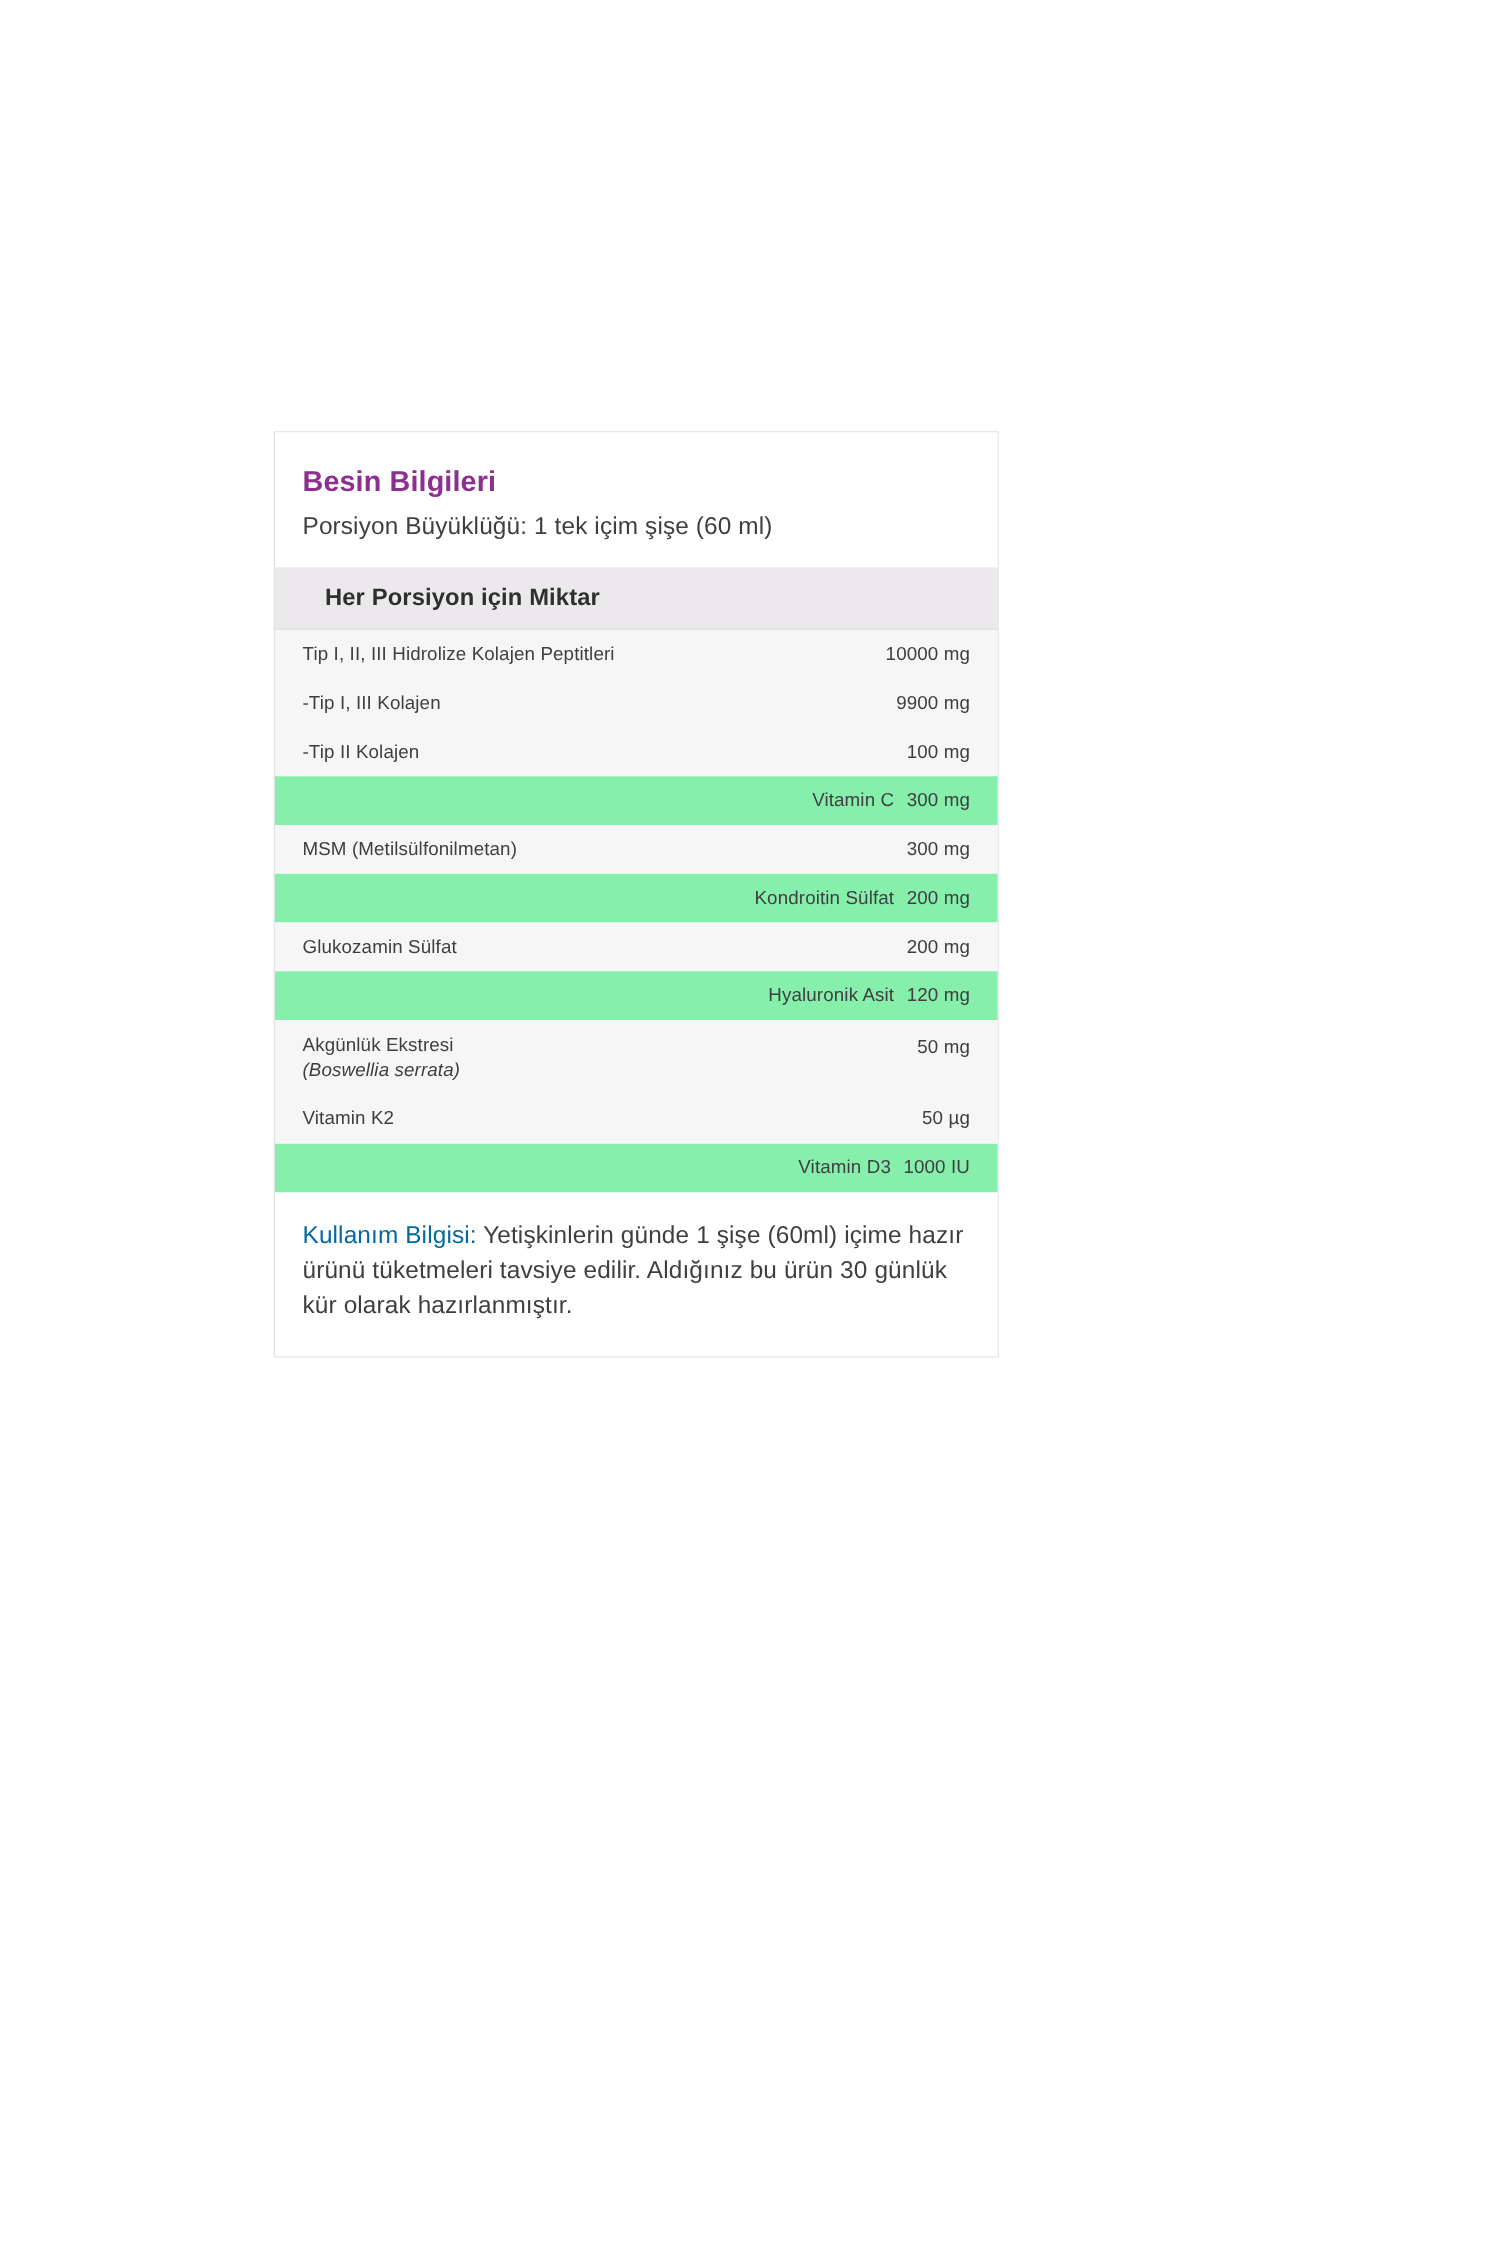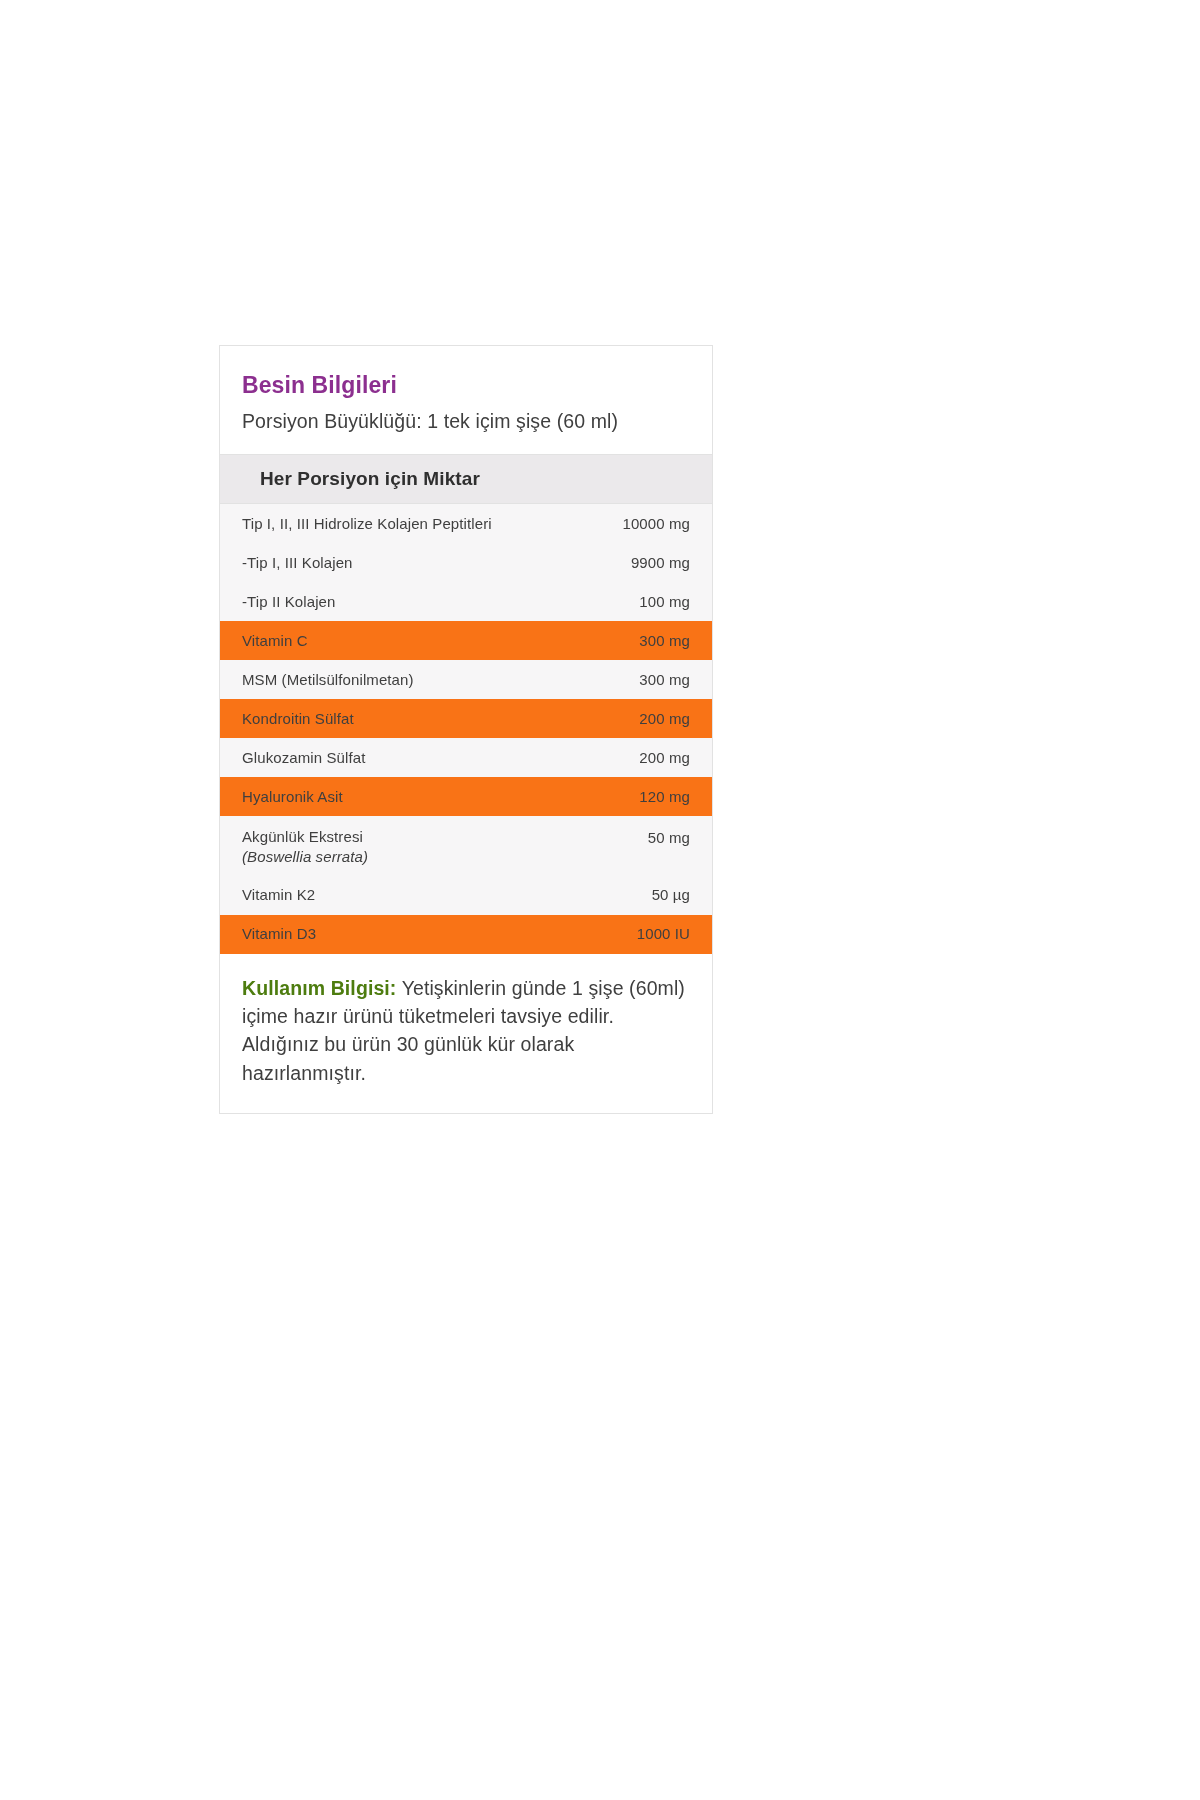--- a/index.html
+++ b/index.html
@@ -12,21 +12,21 @@
     height: 1800px;
     font-family: "Liberation Sans", sans-serif;
     color: #3a3a3a;
     position: relative;
   }
 
   .panel {
     position: absolute;
     left: 219px;
     top: 345px;
-    width: 494px;
+    width: 580px;
     background: #ffffff;
     border: 1px solid #e2e2e2;
     box-sizing: border-box;
   }
 
   
   .header-block {
     padding: 26px 22px 18px 22px;
     border-bottom: 1px solid #e2e2e2;
     background: #ffffff;
@@ -65,21 +65,21 @@
     align-items: center;
     justify-content: space-between;
     padding: 8px 22px;
     font-size: 15px;
     color: #3f3f3f;
     line-height: 1.32;
     min-height: 23px;
     letter-spacing: 0.1px;
   }
   .row.shade-a { background: #f7f6f7; }
-  .row.shade-b { background: #f97316; }
+  .row.shade-b { background: #86efac; justify-content: flex-end; }
   .row .name {
     text-align: left;
     padding-right: 10px;
   }
   .row .name .latin {
     font-style: italic;
     display: block;
   }
   .row .value {
     text-align: right;
@@ -97,22 +97,22 @@
   
   .usage-block {
     padding: 20px 22px 26px 22px;
     background: #ffffff;
     font-size: 19.5px;
     line-height: 1.45;
     color: #3f3f3f;
     letter-spacing: 0.1px;
   }
   .usage-label {
-    color: #4d7c0f;
-    font-weight: bold;
+    color: #0369a1;
+    font-weight: normal;
   }
 </style>
 </head>
 <body>
 
 <div class="panel">
 
   <div class="header-block">
     <div class="panel-title">Besin Bilgileri</div>
     <div class="serving-line">Porsiyon Büyüklüğü: 1 tek içim şişe (60 ml)</div>

